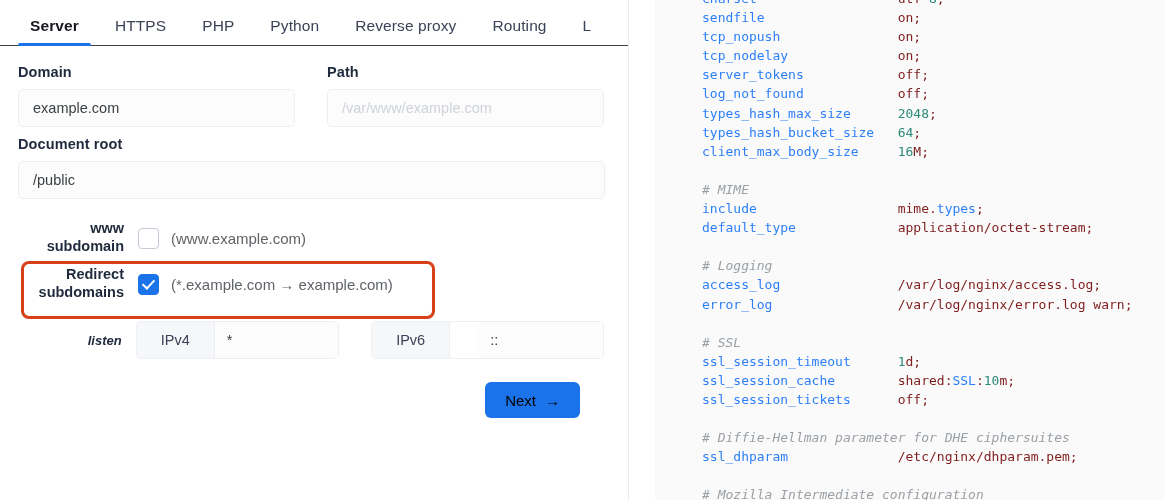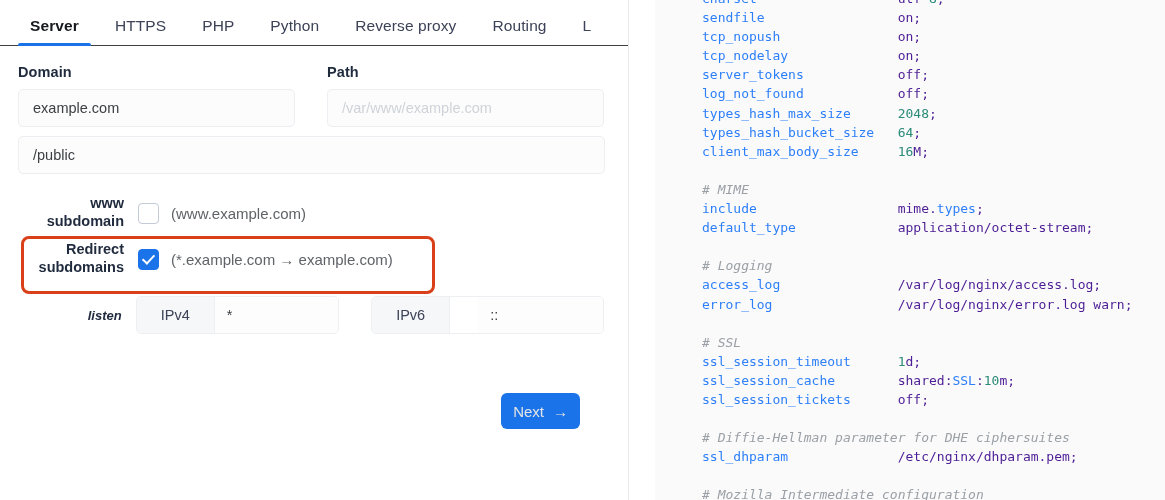--- a/index.html
+++ b/index.html
@@ -231,32 +231,31 @@
 
   
   .form-footer {
     display: flex;
     justify-content: flex-end;
     padding-right: 24px;
     margin-top: 23px;
   }
   .next-btn {
     background: #1a73e8;
-    color: #e5e5e5;
+    color: #000000;
     border: none;
     border-radius: 6px;
     height: 36px;
-    padding: 0 12px;
+    padding: 0 20px;
     font-size: 15px;
     font-family: "Liberation Sans", sans-serif;
     cursor: pointer;
     display: inline-flex;
     align-items: center;
     gap: 9px;
-    margin-top: 36px;
   }
   .next-arrow { font-size: 15px; line-height: 1; }
 
   
   .divider {
     width: 1px;
     height: 500px;
     background: #e8eaed;
     flex: 0 0 auto;
   }
@@ -275,21 +274,21 @@
     font-size: 13px;
     line-height: 19.1px;
     white-space: pre;
     position: relative;
     top: -11px;
   }
   .code .ln { display: block; height: 19.1px; }
   .k { color: #2d7ff9; }
   .num { color: #2b8a78; }
   .cmt { color: #9aa0a6; font-style: italic; }
-  .pl { color: #4c1d95; }
+  .pl { color: #7f1d1d; }
   .blank { display: block; height: 19.1px; }
 </style>
 </head>
 <body>
 
 <div class="screen">
 
   <div class="left-panel">
 
     <div class="tabs">
@@ -309,20 +308,21 @@
           <div class="field-label">Domain</div>
           <input class="input" type="text" value="example.com" style="">
         </div>
         <div class="field path">
           <div class="field-label">Path</div>
           <input class="input" type="text" placeholder="/var/www/example.com" style="">
         </div>
       </div>
 
       <div class="field docroot">
+        <div class="field-label">Document root</div>
         <input class="input" type="text" value="/public" style="">
       </div>
 
       <div class="checks">
 
         <div class="check-row">
           <div class="check-label">
             <span>www</span><br>
             <span>subdomain</span>
           </div>

